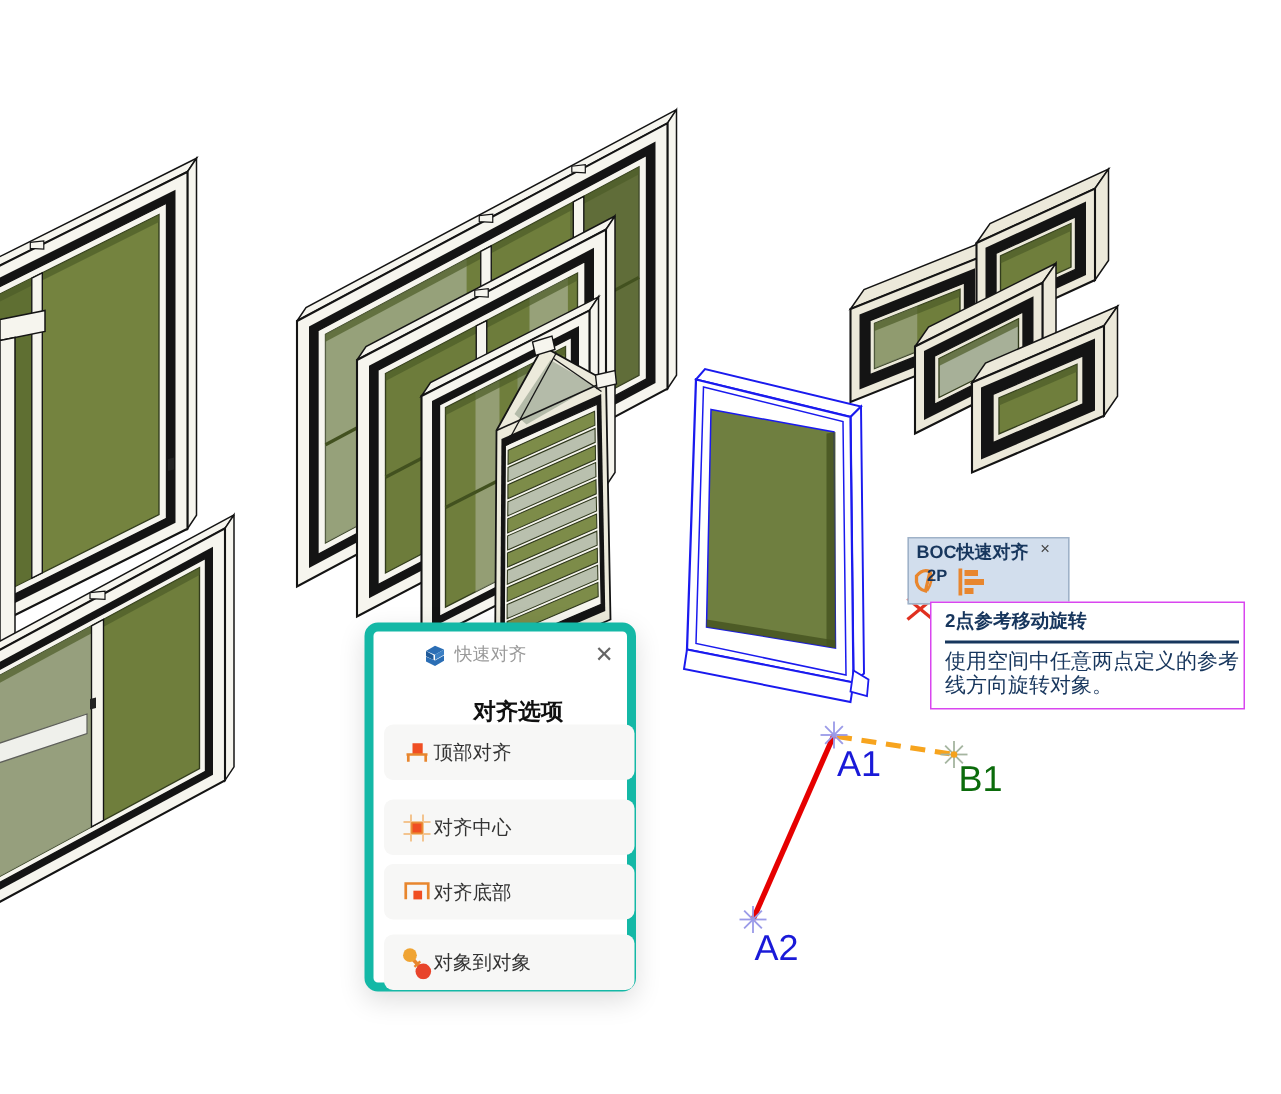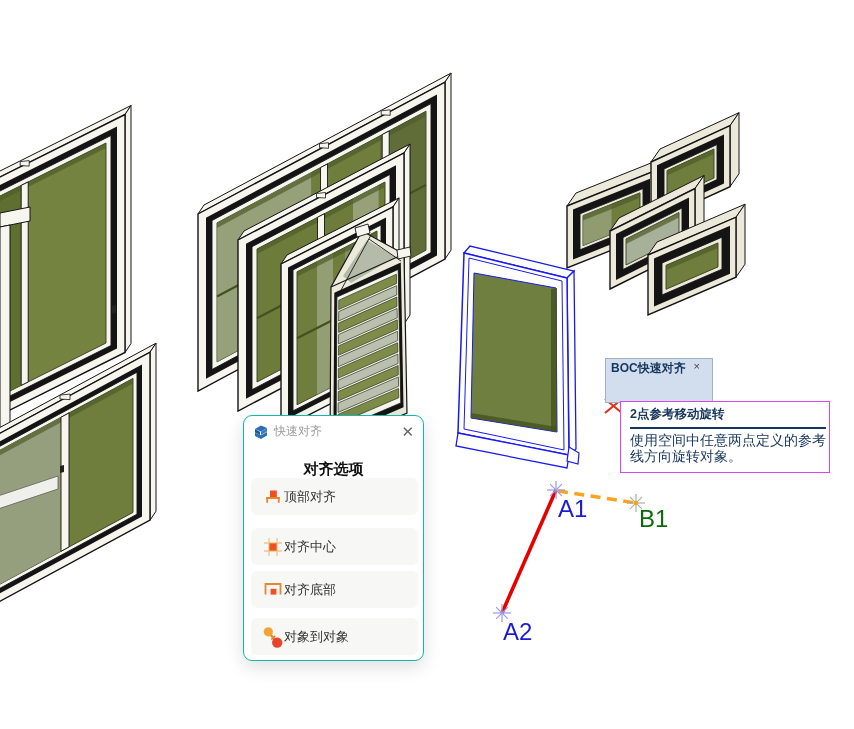--- a/index.html
+++ b/index.html
@@ -14,22 +14,22 @@
 #boc .x { float:right; color:#444; font-weight:normal; font-size:11px; margin-right:7px;}
 #boc .icons { display:flex; gap:2px; padding-left:2px; }
 
 #tip { position:absolute; left:620px; top:401px; width:210px; height:72px;
   background:#ffffff; border:1px solid #d946ef; padding:4px 3px 0 9px; }
 #tip .h { font-size:12.5px; font-weight:bold; color:#17365d; }
 #tip .sep { border-top:2px solid #17365d; margin:4px 0 3px 0; }
 #tip .b { font-size:14px; color:#17365d; line-height:16px; }
 
 #dlg { position:absolute; left:243px; top:415px; width:181px; height:246px;
-  background:#ffffff; border:1px solid #14b8a6; border-radius:9px;
-  box-shadow:0 6px 18px rgba(0,0,0,0.13); }
+  background:#ffffff; border:6px solid #14b8a6; border-radius:9px;
+  box-shadow:0 6px 18px rgba(0,0,0,0.13);padding-left:24px; }
 #dlg .hd { display:flex; align-items:center; padding:7px 9px 0 9px; height:24px; }
 #dlg .hd .ti { font-size:12px; color:#9a9a9a; margin-left:5px; flex:1; }
 #dlg .hd .x { color:#666; font-size:15px; line-height:15px; }
 #dlg .lb { text-align:center; font-size:15px; font-weight:bold; color:#111111; margin-top:20px; }
 #dlg .row { position:absolute; left:7px; width:167px; height:37px; background:#f7f7f6;
   border-radius:6px; display:flex; align-items:center; }
 #dlg .row .ic { width:22px; height:22px; margin-left:11px; }
 #dlg .row .tx { flex:1; text-align:left; font-size:13px; color:#333; }
 </style>
 </head>
@@ -171,20 +171,33 @@
 <circle cx="636" cy="503" r="2.2" fill="#f5a21c"></circle>
 <line x1="605.0" y1="399.0" x2="622.0" y2="413.0" stroke="#e03020" stroke-width="2.2" stroke-linecap="butt"></line>
 <line x1="605.0" y1="413.0" x2="622.0" y2="399.0" stroke="#e03020" stroke-width="2.2" stroke-linecap="butt"></line>
 <text x="558" y="517" fill="#1a1ad8" font-size="24" font-weight="400" text-anchor="start" font-family="Liberation Sans, sans-serif">A1</text>
 <text x="503" y="640" fill="#1a1ad8" font-size="24" font-weight="400" text-anchor="start" font-family="Liberation Sans, sans-serif">A2</text>
 <text x="639" y="527" fill="#0b6b0b" font-size="24" font-weight="400" text-anchor="start" font-family="Liberation Sans, sans-serif">B1</text>
 </svg>
 
 <div id="boc">
   <div class="t">BOC快速对齐<span class="x">×</span></div>
+  <div class="icons">
+    <svg width="26" height="26" viewBox="0 0 26 26">
+      <path d="M3 9 Q7 4 12 6 L9 19 Q4 18 3 13 Z" fill="none" stroke="#e8862e" stroke-width="2.2"></path>
+      <path d="M12 6 Q15 11 10 19" fill="none" stroke="#e8862e" stroke-width="1.6"></path>
+      <text x="10" y="12" font-size="11" font-weight="bold" fill="#17365d" font-family="Liberation Sans, sans-serif">2P</text>
+    </svg>
+    <svg width="26" height="26" viewBox="0 0 26 26">
+      <rect x="3" y="4" width="2.5" height="18" fill="#e8862e"></rect>
+      <rect x="7" y="5" width="9" height="4" fill="#e8862e"></rect>
+      <rect x="7" y="11" width="13" height="4" fill="#e8862e"></rect>
+      <rect x="7" y="17" width="6" height="4" fill="#e8862e"></rect>
+    </svg>
+  </div>
 </div>
 
 <div id="tip">
   <div class="h">2点参考移动旋转</div>
   <div class="sep"></div>
   <div class="b">使用空间中任意两点定义的参考线方向旋转对象。</div>
 </div>
 
 <div id="dlg">
   <div class="hd">

